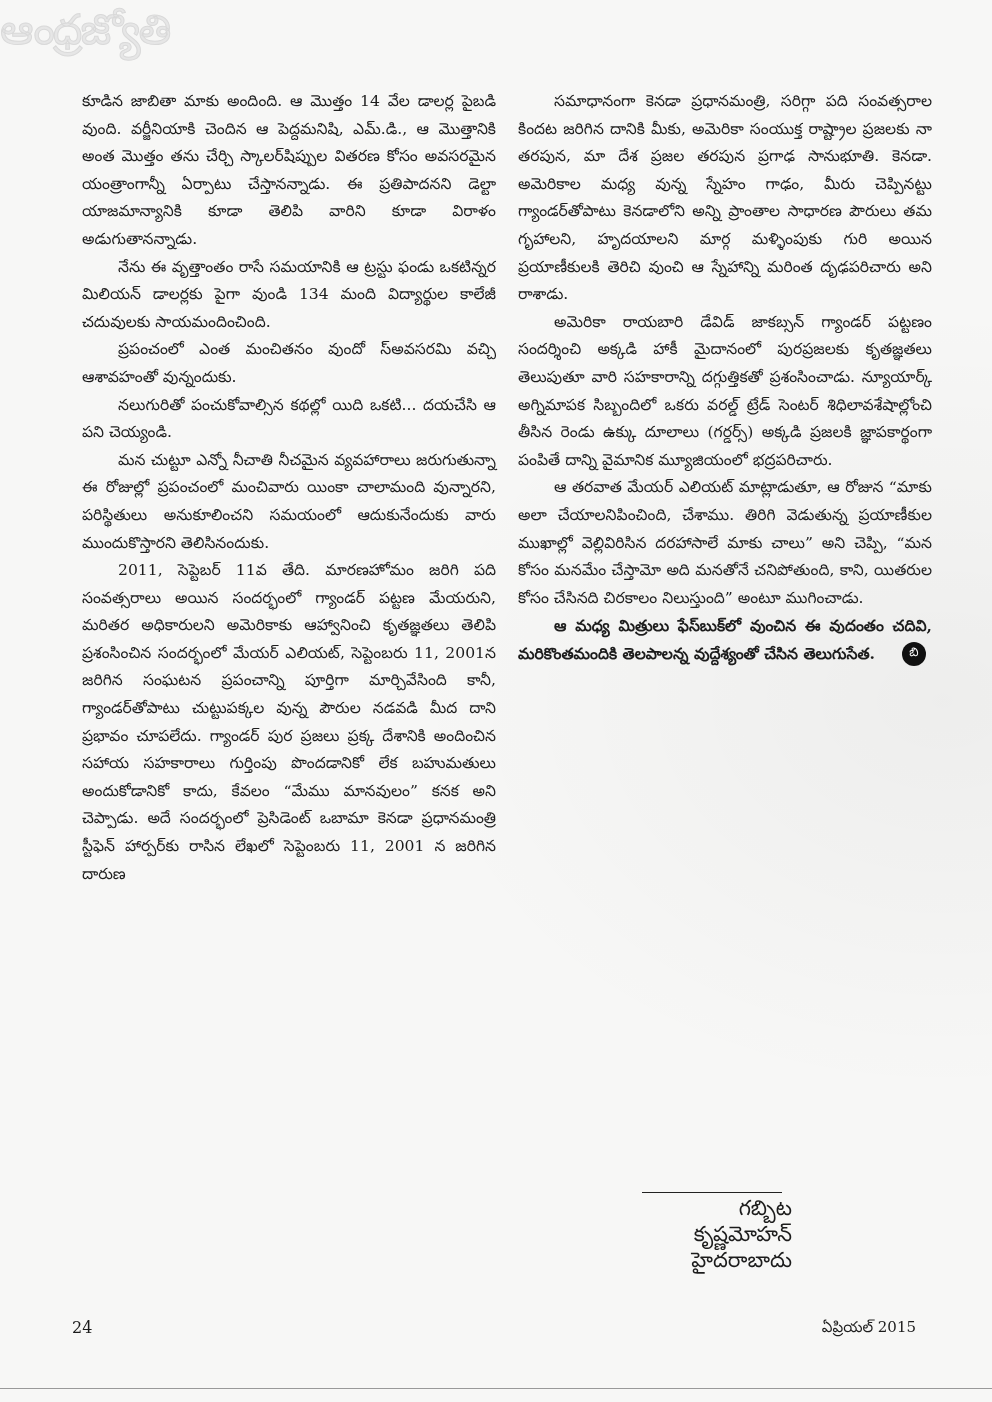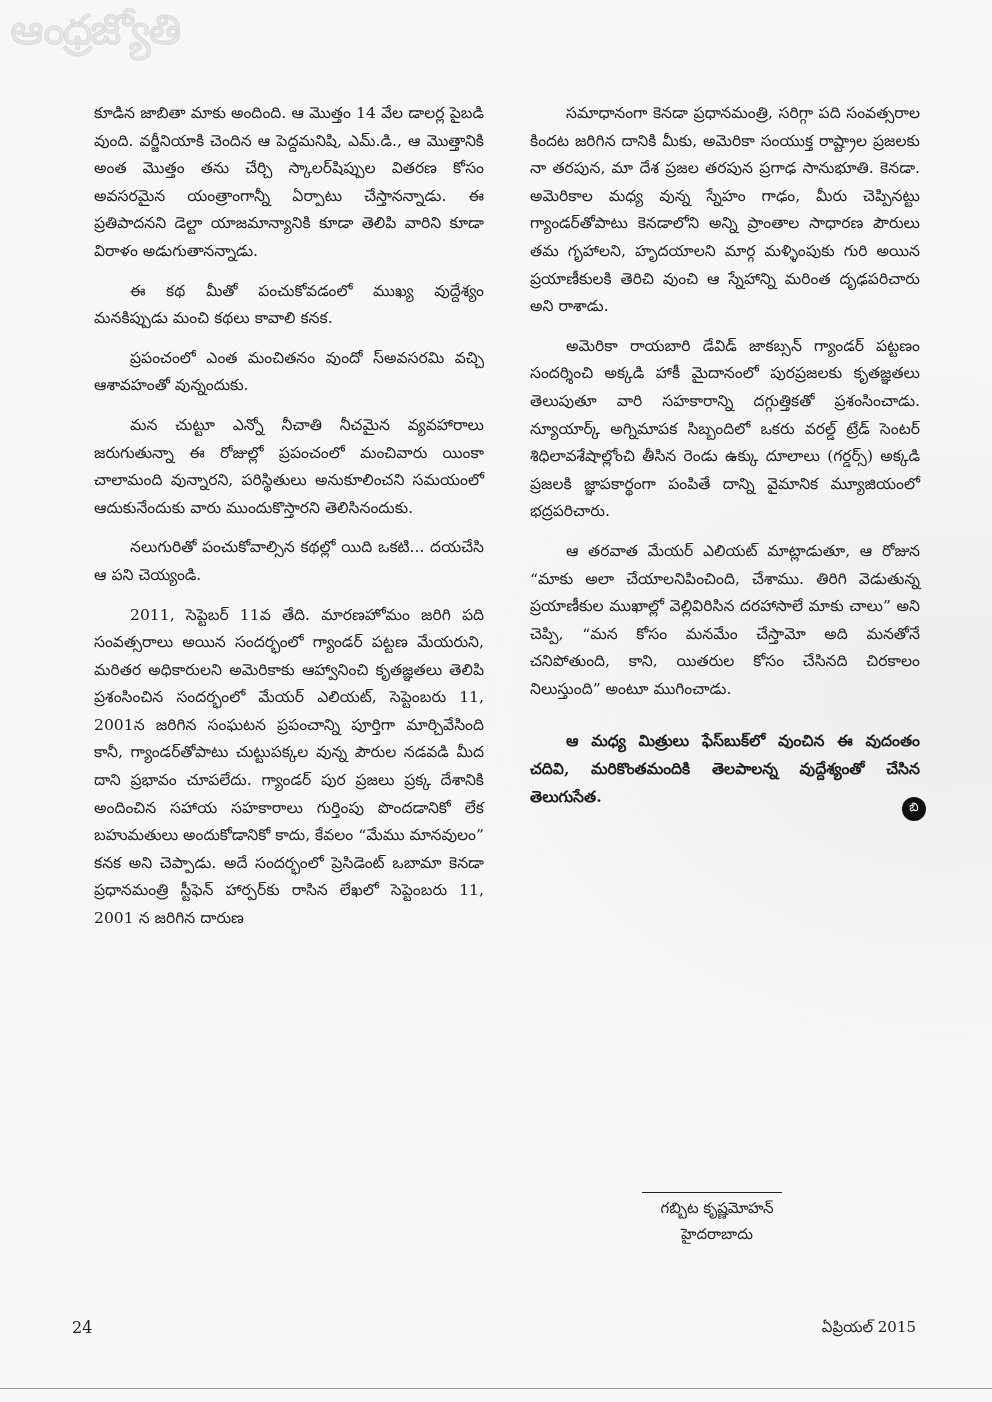--- a/index.html
+++ b/index.html
@@ -10,43 +10,43 @@
       color: #1c1c1c;
     }
     .page-shade {
       position: absolute; inset: 0;
       background: radial-gradient(ellipse at 95% 50%, rgba(0,0,0,0.04), rgba(0,0,0,0) 40%);
       pointer-events: none;
     }
     .header-ornament {
       position: absolute; left: 0; top: 0; width: 120px; height: 60px;
       font-family: "DejaVu Sans", sans-serif; font-size: 42px; color: #e6e6e6;
-      letter-spacing: -2px; line-height: 60px; padding-left: 10px;
+      letter-spacing: -2px; line-height: 60px; 
       -webkit-text-stroke: 1px #d9d9d9;
     }
     .columns {
       position: absolute; top: 88px; left: 82px; width: 850px;
       display: flex; gap: 22px;
     }
     .col { width: 414px; }
     .col p {
-      margin: 12px; font-size: 15.6px; line-height: 27.6px;
+      margin: 0; font-size: 15.6px; line-height: 27.6px;
       text-align: justify; text-align-last: left;
     }
     .col p.indent { text-indent: 36px; }
     .sign-end { display: flex; justify-content: space-between; align-items: center; font-weight: bold; }
     .end-mark {
       display: inline-flex; width: 24px; height: 24px; border-radius: 50%;
       background: #111; color: #fff; font-size: 12px;
       align-items: center; justify-content: center; margin-right: 6px;
       font-family: "DejaVu Sans", sans-serif;
     }
     .signature {
-      position: absolute; left: 642px; top: 1192px; width: 150px; text-align: center;
-      font-family: "DejaVu Sans", sans-serif; font-size: 15px; line-height: 26px;
+      position: absolute; left: 642px; top: 1192px; width: 150px; text-align: right;
+      font-family: "DejaVu Sans", sans-serif; font-size: 21px; line-height: 26px;
     }
     .signature .rule { border-top: 1.5px solid #222; margin-bottom: 2px; width: 140px; }
     .page-number {
       position: absolute; left: 72px; top: 1318px; font-size: 16px;
     }
     .issue-date {
       position: absolute; right: 76px; top: 1318px; font-size: 15px;
     }
     .bottom-rule {
       position: absolute; left: 0; right: 0; top: 1388px; border-top: 1px solid #999;
@@ -54,24 +54,24 @@
   </style>
 </head>
 <body>
 
 <div class="page-shade"></div>
 <div class="header-ornament">ఆంధ్రజ్యోతి</div>
 
 <div class="columns">
   <div class="col">
     <p>కూడిన జాబితా మాకు అందింది. ఆ మొత్తం 14 వేల డాలర్ల పైబడి వుంది. వర్జీనియాకి చెందిన ఆ పెద్దమనిషి, ఎమ్.డి., ఆ మొత్తానికి అంత మొత్తం తను చేర్చి స్కాలర్‌షిప్పుల వితరణ కోసం అవసరమైన యంత్రాంగాన్నీ ఏర్పాటు చేస్తానన్నాడు. ఈ ప్రతిపాదనని డెల్టా యాజమాన్యానికి కూడా తెలిపి వారిని కూడా విరాళం అడుగుతానన్నాడు.</p>
-    <p class="indent">ఈ కథ మీతో పంచుకోవడంలో ముఖ్య వుద్దేశ్యం మనకిప్పుడు మంచి కథలు కావాలి కనక.</p>
+    <p class="indent">నేను ఈ వృత్తాంతం రాసే సమయానికి ఆ ట్రస్టు ఫండు ఒకటిన్నర మిలియన్ డాలర్లకు పైగా వుండి 134 మంది విద్యార్థుల కాలేజీ చదువులకు సాయమందించింది.</p>
     <p class="indent">ప్రపంచంలో ఎంత మంచితనం వుందో స్అవసరమి వచ్చి ఆశావహంతో వున్నందుకు.</p>
+    <p class="indent">నలుగురితో పంచుకోవాల్సిన కథల్లో యిది ఒకటి... దయచేసి ఆ పని చెయ్యండి.</p>
     <p class="indent">మన చుట్టూ ఎన్నో నీచాతి నీచమైన వ్యవహారాలు జరుగుతున్నా ఈ రోజుల్లో ప్రపంచంలో మంచివారు యింకా చాలామంది వున్నారని, పరిస్థితులు అనుకూలించని సమయంలో ఆదుకునేందుకు వారు ముందుకొస్తారని తెలిసినందుకు.</p>
-    <p class="indent">నలుగురితో పంచుకోవాల్సిన కథల్లో యిది ఒకటి... దయచేసి ఆ పని చెయ్యండి.</p>
     <p class="indent">2011, సెప్టెబర్ 11వ తేది. మారణహోమం జరిగి పది సంవత్సరాలు అయిన సందర్భంలో గ్యాండర్ పట్టణ మేయరుని, మరితర అధికారులని అమెరికాకు ఆహ్వానించి కృతజ్ఞతలు తెలిపి ప్రశంసించిన సందర్భంలో మేయర్ ఎలియట్, సెప్టెంబరు 11, 2001న జరిగిన సంఘటన ప్రపంచాన్ని పూర్తిగా మార్చివేసింది కానీ, గ్యాండర్‌తోపాటు చుట్టుపక్కల వున్న పౌరుల నడవడి మీద దాని ప్రభావం చూపలేదు. గ్యాండర్ పుర ప్రజలు ప్రక్క దేశానికి అందించిన సహాయ సహకారాలు గుర్తింపు పొందడానికో లేక బహుమతులు అందుకోడానికో కాదు, కేవలం “మేము మానవులం” కనక అని చెప్పాడు. అదే సందర్భంలో ప్రెసిడెంట్ ఒబామా కెనడా ప్రధానమంత్రి స్టీఫెన్ హార్పర్‌కు రాసిన లేఖలో సెప్టెంబరు 11, 2001 న జరిగిన దారుణ</p>
   </div>
   <div class="col">
     <p class="indent">సమాధానంగా కెనడా ప్రధానమంత్రి, సరిగ్గా పది సంవత్సరాల కిందట జరిగిన దానికి మీకు, అమెరికా సంయుక్త రాష్ట్రాల ప్రజలకు నా తరపున, మా దేశ ప్రజల తరపున ప్రగాఢ సానుభూతి. కెనడా. అమెరికాల మధ్య వున్న స్నేహం గాఢం, మీరు చెప్పినట్టు గ్యాండర్‌తోపాటు కెనడాలోని అన్ని ప్రాంతాల సాధారణ పౌరులు తమ గృహాలని, హృదయాలని మార్గ మళ్ళింపుకు గురి అయిన ప్రయాణీకులకి తెరిచి వుంచి ఆ స్నేహాన్ని మరింత దృఢపరిచారు అని రాశాడు.</p>
     <p class="indent">అమెరికా రాయబారి డేవిడ్ జాకబ్సన్ గ్యాండర్ పట్టణం సందర్శించి అక్కడి హాకీ మైదానంలో పురప్రజలకు కృతజ్ఞతలు తెలుపుతూ వారి సహకారాన్ని దగ్గుత్తికతో ప్రశంసించాడు. న్యూయార్క్ అగ్నిమాపక సిబ్బందిలో ఒకరు వరల్డ్ ట్రేడ్ సెంటర్ శిధిలావశేషాల్లోంచి తీసిన రెండు ఉక్కు దూలాలు (గర్డర్స్) అక్కడి ప్రజలకి జ్ఞాపకార్థంగా పంపితే దాన్ని వైమానిక మ్యూజియంలో భద్రపరిచారు.</p>
     <p class="indent">ఆ తరవాత మేయర్ ఎలియట్ మాట్లాడుతూ, ఆ రోజున “మాకు అలా చేయాలనిపించింది, చేశాము. తిరిగి వెడుతున్న ప్రయాణీకుల ముఖాల్లో వెల్లివిరిసిన దరహాసాలే మాకు చాలు” అని చెప్పి, “మన కోసం మనమేం చేస్తామో అది మనతోనే చనిపోతుంది, కాని, యితరుల కోసం చేసినది చిరకాలం నిలుస్తుంది” అంటూ ముగించాడు.</p>
     <div class="sign-end">
       <p class="indent" style="flex:1">ఆ మధ్య మిత్రులు ఫేస్‌బుక్‌లో వుంచిన ఈ వుదంతం చదివి, మరికొంతమందికి తెలపాలన్న వుద్దేశ్యంతో చేసిన తెలుగుసేత.</p>
     </div>
     <div style="text-align:right;margin-top:-26px;">

